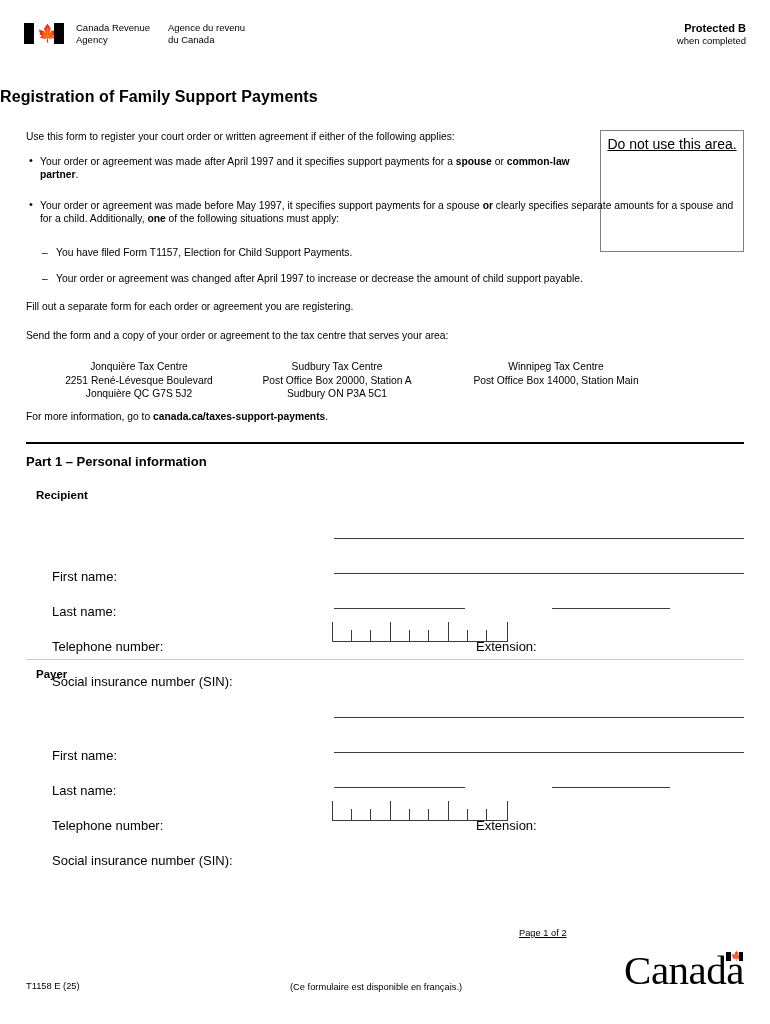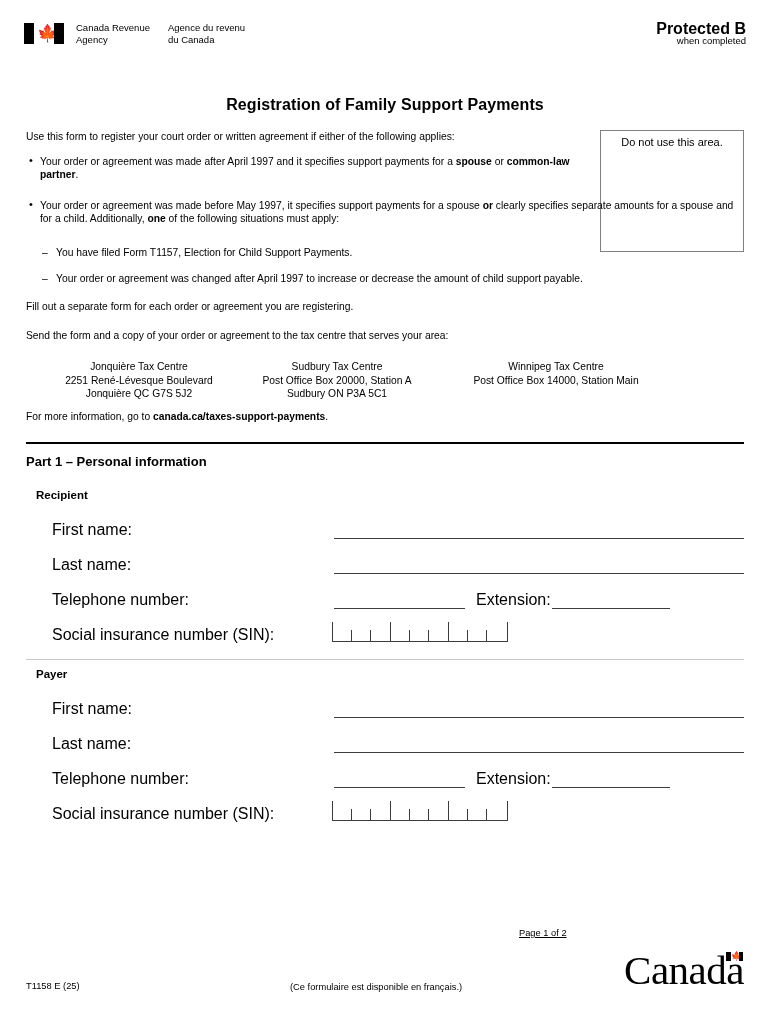--- a/index.html
+++ b/index.html
@@ -76,36 +76,36 @@
   }
   .cra-fr { margin-left: 18px; }
 
   .protected {
     position: absolute;
     right: 0;
     top: 0;
     text-align: right;
   }
   .protected .p1 {
-    font-size: 16px;
+    font-size: 11px;
     font-weight: bold;
     line-height: 13px;
   }
   .protected .p2 {
     font-size: 9.5px;
     line-height: 12px;
   }
 
   
   .form-title {
     position: absolute;
-    top: 96px;
+    top: 88px;
     left: 0;
     right: 0;
-    text-align: center;
+    text-align: left;
     font-size: 16px;
     font-weight: bold;
     letter-spacing: 0.1px;
   }
 
   
   .intro {
     position: absolute;
     left: 26px;
     top: 130px;
@@ -154,22 +154,23 @@
     position: absolute;
     left: 600px;
     top: 130px;
     width: 144px;
     height: 122px;
     border: 1px solid #808080;
     box-sizing: border-box;
   }
   .donotuse .dnu-label {
     text-align: center;
-    font-size: 11px;
+    font-size: 14px;
     margin-top: 5px;
+    text-decoration: underline;
   }
 
   
   .addresses {
     position: absolute;
     left: 40px;
     top: 360px;
     width: 700px;
     display: flex;
     font-size: 10.3px;
@@ -209,22 +210,23 @@
     position: absolute;
     left: 36px;
     font-size: 11.5px;
     font-weight: bold;
   }
 
   
   .field-label {
     position: absolute;
     left: 52px;
-    font-size: 16px;
+    font-size: 13px;
     white-space: nowrap;
+    margin-top: 48px;
   }
   .field-label.ext {
     left: 476px;
   }
   .underline {
     position: absolute;
     height: 0;
     border-bottom: 1px solid #3c3c3c;
   }
 

